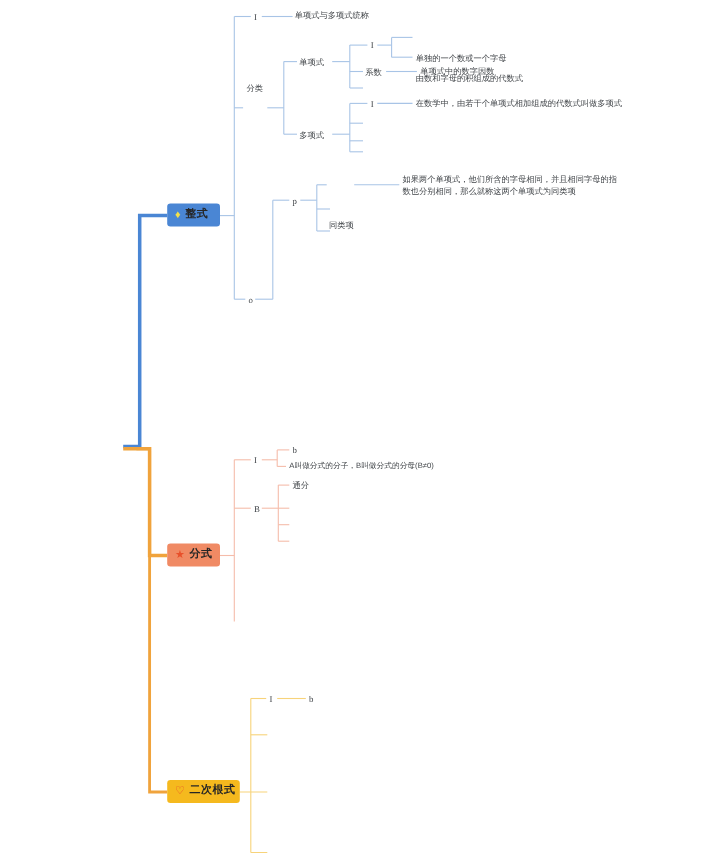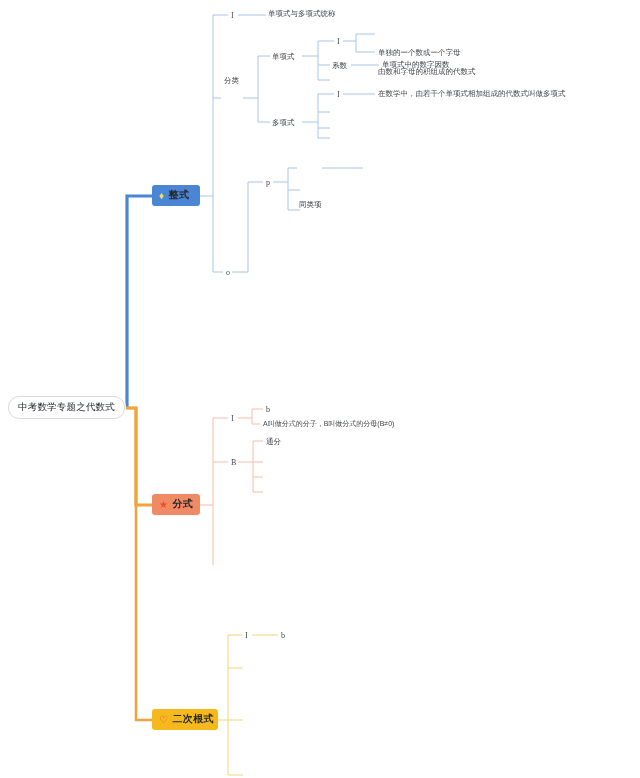--- a/index.html
+++ b/index.html
@@ -148,23 +148,20 @@
       <path d="M 228 635 L 228 775"></path>
       <path d="M 228 635 L 242 635"></path>
       <path d="M 228 668 L 243 668"></path>
       <path d="M 228 720 L 243 720"></path>
       <path d="M 228 775 L 243 775"></path>
 
       <path d="M 252 635 L 278 635"></path>
     </g>
   </svg>
 
-  <div class="node root-node" style="left:8px; top:396px;">
-    <span>中考数学专题之代数式</span>
-  </div>
 
   <div class="node branch-node" style="left:152px; top:185px; width:48px; height:21px; background:#4a86d4;">
     <span class="glyph" style="color:#f3e04a;">♦</span>
     <span>整式</span>
   </div>
 
   <div class="node branch-node" style="left:152px; top:494px; width:48px; height:21px; background:#f08a64;">
     <span class="glyph" style="color:#e8502a;">★</span>
     <span>分式</span>
   </div>
@@ -186,20 +183,21 @@
   <div class="node leaf" style="left:332px; top:61px;">系数</div>
   <div class="node leaf" style="left:382px; top:60px;">单项式中的数字因数</div>
 
   <div class="node leaf" style="left:272px; top:118px;">多项式</div>
   <div class="node leaf mono" style="left:337px; top:90px;">I</div>
   <div class="node leaf" style="left:378px; top:89px;">在数学中，由若干个单项式相加组成的代数式叫做多项式</div>
 
   <div class="node leaf mono" style="left:226px; top:268px;">o</div>
   <div class="node leaf mono" style="left:266px; top:178px;">p</div>
   <div class="node leaf" style="left:299px; top:164px;margin-top:36px;">同类项</div>
+  <div class="node leaf wrap" style="left:366px; top:158px;">如果两个单项式，他们所含的字母相同，并且相同字母的指数也分别相同，那么就称这两个单项式为同类项</div>
 
   <div class="node leaf mono" style="left:231px; top:414px;">I</div>
   <div class="node leaf mono" style="left:266px; top:405px;">b</div>
   <div class="node leaf small" style="left:263px; top:420px;">A叫做分式的分子，B叫做分式的分母(B≠0)</div>
   <div class="node leaf mono" style="left:231px; top:458px;">B</div>
   <div class="node leaf" style="left:266px; top:437px;">通分</div>
 
   <div class="node leaf mono" style="left:245px; top:631px;">I</div>
   <div class="node leaf mono" style="left:281px; top:631px;">b</div>
 

